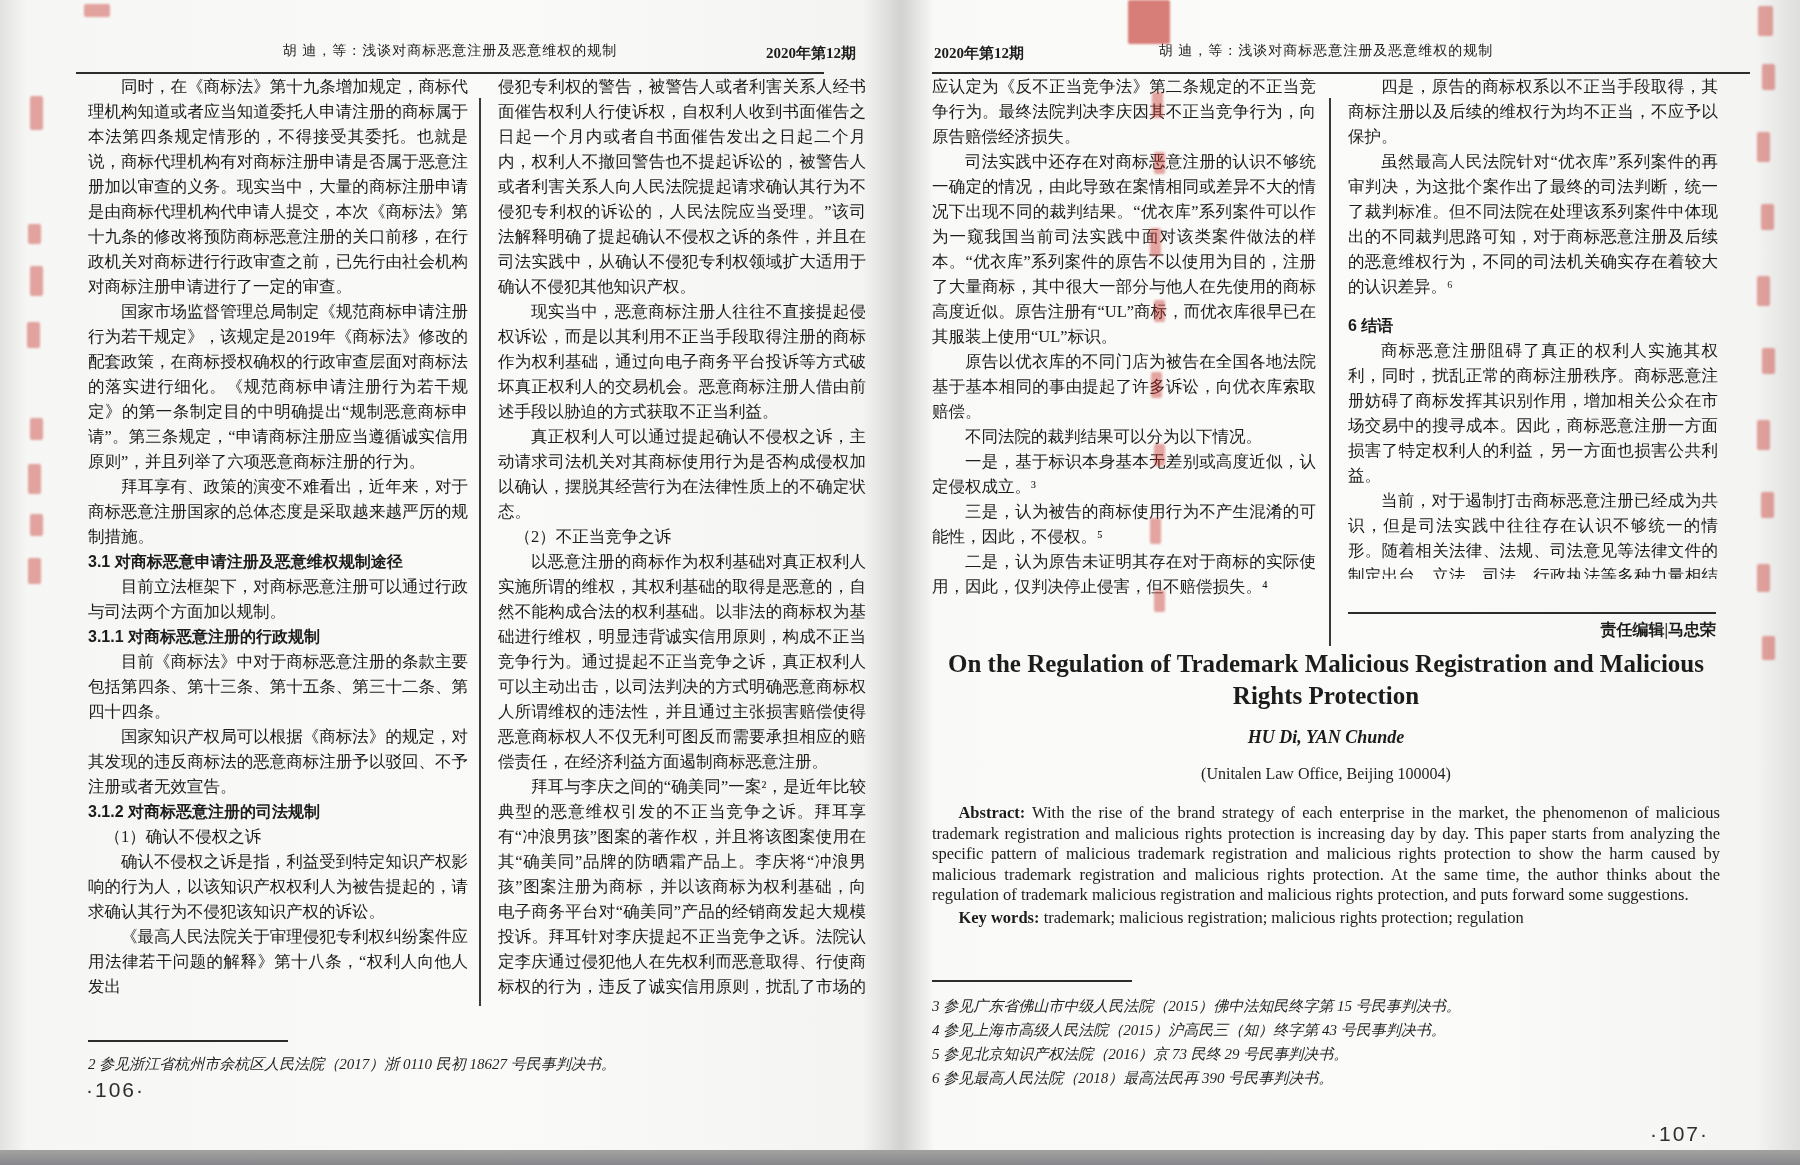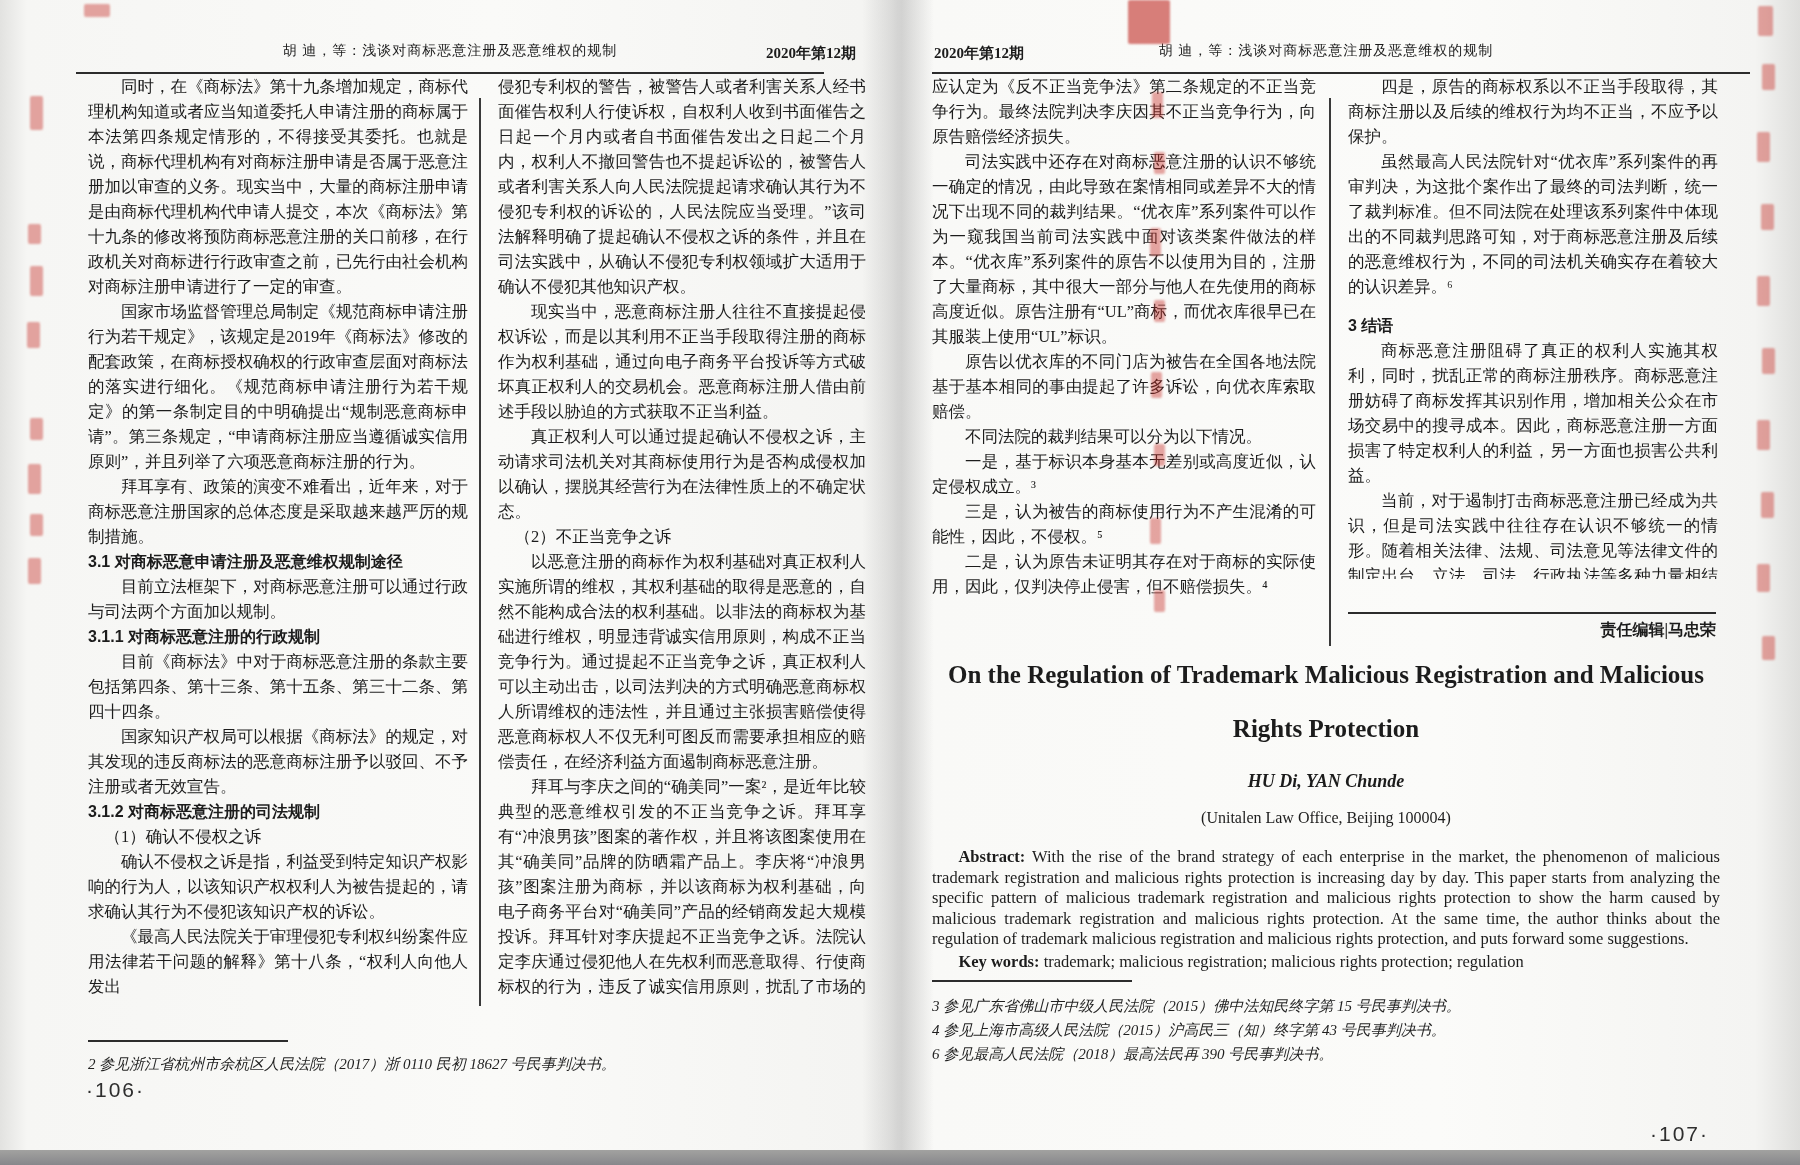--- a/index.html
+++ b/index.html
@@ -56,21 +56,21 @@
   .fn-l { left:88px; top:1052px; width:760px; }
   .fn-r { left:34px; top:994px;  width:720px; }
 
   
   .editor-rule { position:absolute; left:450px; top:612px; width:368px; height:1.5px; background:#2c2c2c; }
   .editor { position:absolute; left:450px; top:620px; width:368px; text-align:right;
             font-size:16px; font-weight:bold; }
 
   
   .eng { position:absolute; left:34px; top:648px; width:788px; }
-  .eng-title   { text-align:center; font-weight:bold; font-size:25px; line-height:54px; margin:0; }
+  .eng-title   { text-align:center; font-weight:bold; font-size:25px; line-height:32px; margin:0; }
   .eng-authors { text-align:center; font-weight:bold; font-style:italic; font-size:18px; margin:15px 0 0 0; }
   .eng-affil   { text-align:center; font-size:16px; margin:17px 0 0 0; }
   .eng-abs     { font-size:16.5px; line-height:20.5px; text-align:justify; text-indent:1.6em; margin:20px 0 0 0; }
   .eng-kw      { font-size:16.5px; line-height:20.5px; text-indent:1.6em; margin:2px 0 0 0; }
   .lbl { font-weight:bold; }
 
   
   .pn { position:absolute; font-size:21px; letter-spacing:2px; color:#2e2e2e;
         font-family:"Liberation Sans","DejaVu Sans",sans-serif; }
   .pn-l { left:86px;  top:1078px; }
@@ -138,40 +138,41 @@
       <p class="para">一是，基于标识本身基本无差别或高度近似，认定侵权成立。³</p>
       <p class="para">三是，认为被告的商标使用行为不产生混淆的可能性，因此，不侵权。⁵</p>
       <p class="para">二是，认为原告未证明其存在对于商标的实际使用，因此，仅判决停止侵害，但不赔偿损失。⁴</p>
     </div>
 
     <div class="vrule vrule-r"></div>
 
     <div class="col c4">
       <p class="para">四是，原告的商标权系以不正当手段取得，其商标注册以及后续的维权行为均不正当，不应予以保护。</p>
       <p class="para">虽然最高人民法院针对“优衣库”系列案件的再审判决，为这批个案作出了最终的司法判断，统一了裁判标准。但不同法院在处理该系列案件中体现出的不同裁判思路可知，对于商标恶意注册及后续的恶意维权行为，不同的司法机关确实存在着较大的认识差异。⁶</p>
-      <p class="h h-gap">3  结语</p>
+      <p class="h h-gap">6  结语</p>
       <p class="para">商标恶意注册阻碍了真正的权利人实施其权利，同时，扰乱正常的商标注册秩序。商标恶意注册妨碍了商标发挥其识别作用，增加相关公众在市场交易中的搜寻成本。因此，商标恶意注册一方面损害了特定权利人的利益，另一方面也损害公共利益。</p>
       <p class="para"><span>当前，对于遏制打击商标恶意注册已经成为共识，但是司法实践中往往存在认识不够统一的情形。随着相关法律、法规、司法意见等法律文件的制定出台，立法、司法、行政执法等多种力量相结合通过各种途径形成合力，商标恶意注册应当能够得到有效遏制。</span></p>
     </div>
 
     <div class="editor-rule"></div>
     <div class="editor">责任编辑|马忠荣</div>
 
     <div class="eng">
       <p class="eng-title">On the Regulation of Trademark Malicious Registration and Malicious Rights Protection</p>
       <p class="eng-authors">HU Di, YAN Chunde</p>
       <p class="eng-affil">(Unitalen Law Office, Beijing 100004)</p>
       <p class="eng-abs"><span class="lbl">Abstract:</span> <span>With the rise of the brand strategy of each enterprise in the market, the phenomenon of malicious trademark registration and malicious rights protection is increasing day by day. This paper starts from analyzing the specific pattern of malicious trademark registration and malicious rights protection to show the harm caused by malicious trademark registration and malicious rights protection. At the same time, the author thinks about the regulation of trademark malicious registration and malicious rights protection, and puts forward some suggestions.</span></p>
       <p class="eng-kw"><span class="lbl">Key words:</span> <span>trademark; malicious registration; malicious rights protection; regulation</span></p>
     </div>
 
     <div class="fn-rule fn-rule-r"></div>
     <div class="fn fn-r">
       <p>3  参见广东省佛山市中级人民法院（2015）佛中法知民终字第 15 号民事判决书。</p>
       <p>4  参见上海市高级人民法院（2015）沪高民三（知）终字第 43 号民事判决书。</p>
+      <p>5  参见北京知识产权法院（2016）京 73 民终 29 号民事判决书。</p>
       <p>6  参见最高人民法院（2018）最高法民再 390 号民事判决书。</p>
     </div>
 
     <div class="pn pn-r">·107·</div>
   </div>
 
   <div class="fold"></div>
   <div class="bottom-band"></div>
 
   <i class="rm" style="left:84px;top:4px;width:26px;height:13px"></i>

